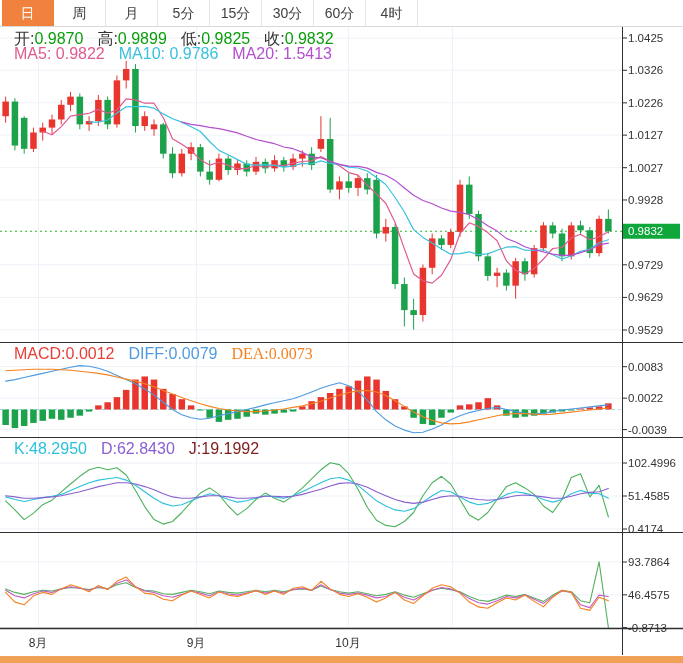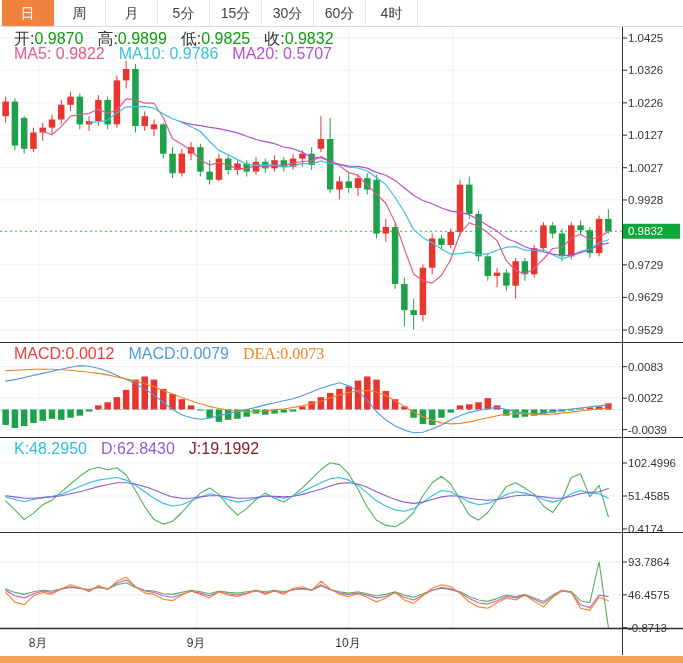--- a/index.html
+++ b/index.html
@@ -321,17 +321,17 @@
           <text x="628" y="235.25446428571436" fill="#ffffff" font-size="11.5" text-anchor="start">0.9832</text>
         </g>
       </g>
       <g>
         <text x="38" y="647" fill="#333333" font-size="12" text-anchor="middle">8月</text>
         <text x="196" y="647" fill="#333333" font-size="12" text-anchor="middle">9月</text>
         <text x="348" y="647" fill="#333333" font-size="12" text-anchor="middle">10月</text>
       </g>
     </svg>
   <div class="legend" id="ohlc-legend" style="top:29px"><span class="pair"><span style="color: rgb(51, 51, 51);">开:</span><span style="color: rgb(10, 158, 10);">0.9870</span></span><span class="pair"><span style="color: rgb(51, 51, 51);">高:</span><span style="color: rgb(10, 158, 10);">0.9899</span></span><span class="pair"><span style="color: rgb(51, 51, 51);">低:</span><span style="color: rgb(10, 158, 10);">0.9825</span></span><span class="pair"><span style="color: rgb(51, 51, 51);">收:</span><span style="color: rgb(10, 158, 10);">0.9832</span></span></div>
-  <div class="legend" id="ma-legend" style="top:45px"><span class="itm" style="color: rgb(224, 90, 143);">MA5: 0.9822</span><span class="itm" style="color: rgb(56, 194, 221);">MA10: 0.9786</span><span class="itm" style="color: rgb(180, 79, 208);">MA20: 0.5707</span></div>
-  <div class="legend" id="macd-legend" style="top:345px"><span class="itm" style="color: rgb(232, 62, 54); text-align: right;">MACD:0.0012</span><span class="itm" style="color: rgb(79, 154, 224);">MACD:0.0079</span><span class="itm" style="color: rgb(245, 130, 31); font-family: Liberation Serif, serif;">DEA:0.0073</span></div>
+  <div class="legend" id="ma-legend" style="top:45px"><span class="itm" style="color: rgb(224, 90, 143);">MA5: 0.9822</span><span class="itm" style="color: rgb(56, 194, 221);">MA10: 0.9786</span><span class="itm" style="color: rgb(180, 79, 208);">MA20: 1.5413</span></div>
+  <div class="legend" id="macd-legend" style="top:345px"><span class="itm" style="color: rgb(232, 62, 54); text-align: right;">MACD:0.0012</span><span class="itm" style="color: rgb(79, 154, 224);">DIFF:0.0079</span><span class="itm" style="color: rgb(245, 130, 31); font-family: Liberation Serif, serif;">DEA:0.0073</span></div>
   <div class="legend" id="kdj-legend" style="top:440px"><span class="itm" style="color: rgb(44, 192, 220); text-align: center;">K:48.2950</span><span class="itm" style="color: rgb(138, 95, 208);">D:62.8430</span><span class="itm" style="color: #7f1d1d;">J:19.1992</span></div>
   <div class="bottombar"></div>
 </div>
 
 </body></html>

